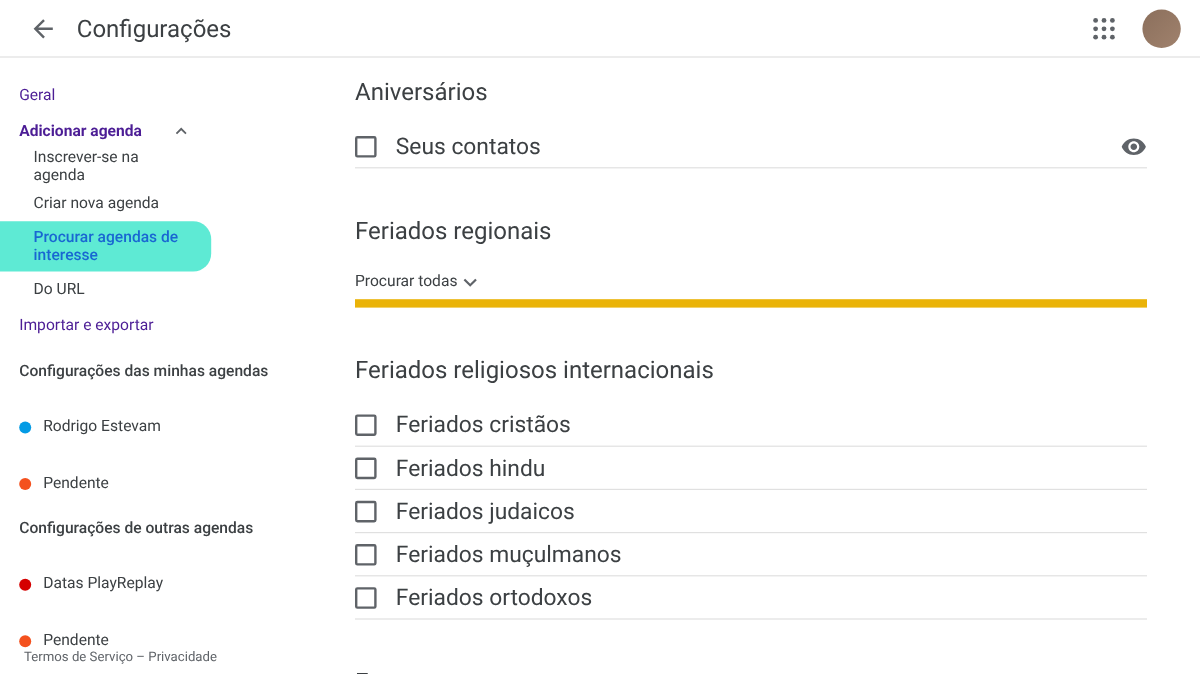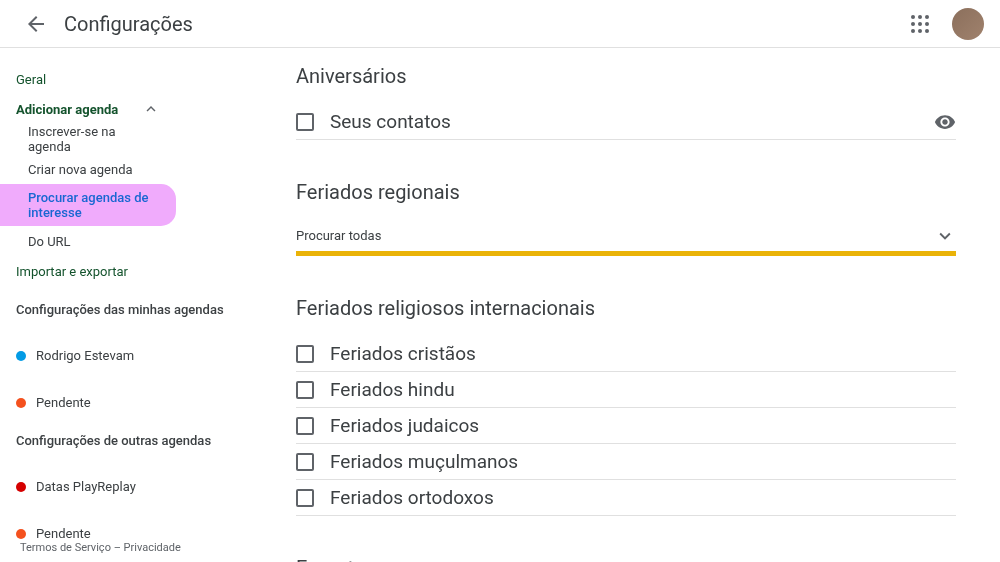--- a/index.html
+++ b/index.html
@@ -78,21 +78,21 @@
       padding: 16px 0;
       overflow-y: auto;
     }
     
     .sidebar-item {
       height: 30px;
       display: flex;
       align-items: center;
       padding: 0 16px;
       font-size: 13px;
-      color: #14532d;
+      color: #4c1d95;
       cursor: pointer;
       border-radius: 0 15px 15px 0;
       margin-right: 80px;
     }
     
     .sidebar-item.expandable {
       justify-content: space-between;
       font-weight: bold;
     }
     
@@ -102,21 +102,21 @@
       align-items: center;
       padding: 0 16px 0 28px;
       font-size: 13px;
       color: #3c4043;
       cursor: pointer;
       border-radius: 0 15px 15px 0;
       margin-right: 80px;
     }
     
     .sidebar-subitem.active {
-      background: #f0abfc;
+      background: #5eead4;
       color: #1967d2;
       font-weight: 500;
     }
     
     .sidebar-section-title {
       padding: 16px 16px 4px 16px;
       font-size: 13px;
       font-weight: 500;
       color: #3c4043;
       line-height: 1.3;
@@ -199,22 +199,21 @@
     }
     
     .eye-icon {
       color: #5f6368;
     }
     
     .search-row {
       display: flex;
       align-items: center;
       height: 36px;
-      border-bottom: 5px solid #eab308;
-      justify-content: space-between;
+      border-bottom: 7px solid #eab308;
       cursor: pointer;
     }
     
     .search-label {
       font-size: 13px;
       color: #3c4043;
     }
     
     .chevron-icon {
       color: #5f6368;

